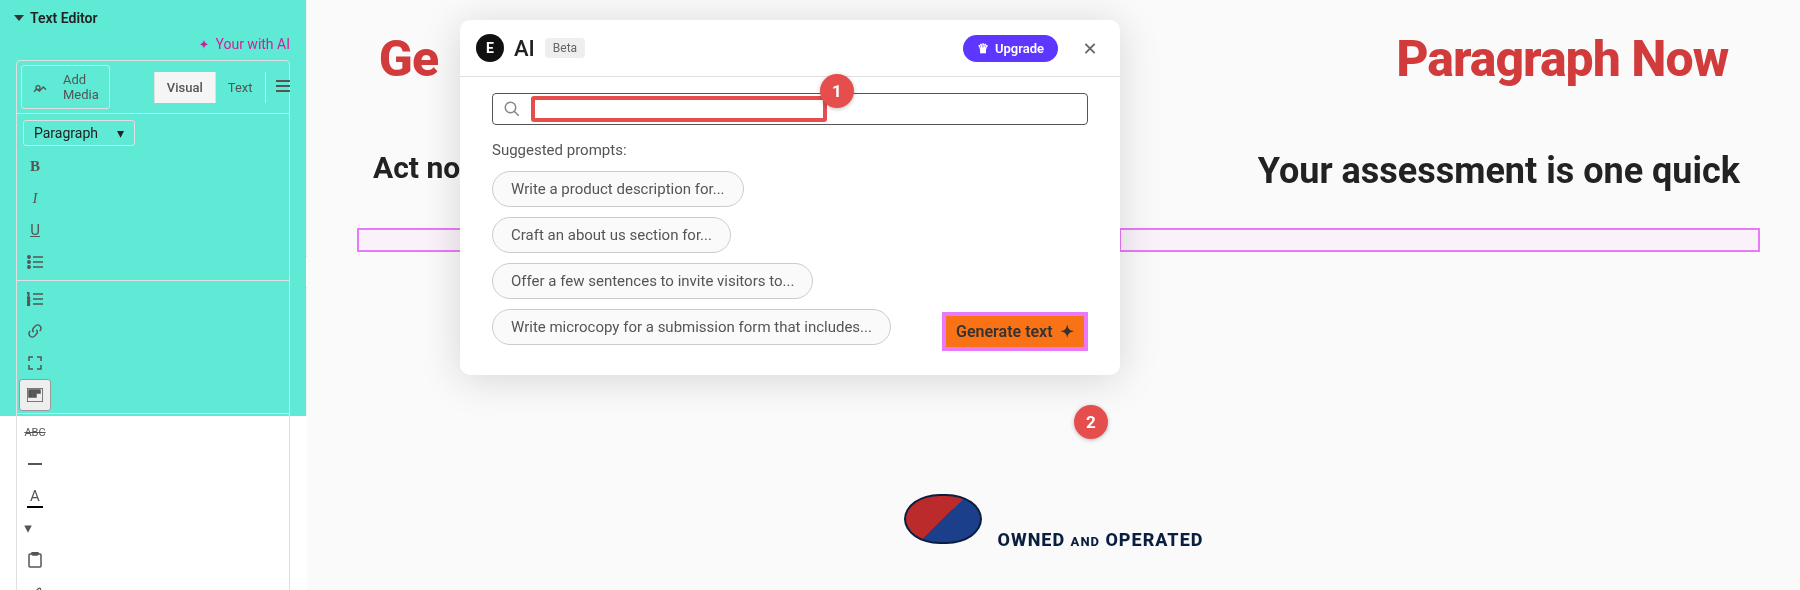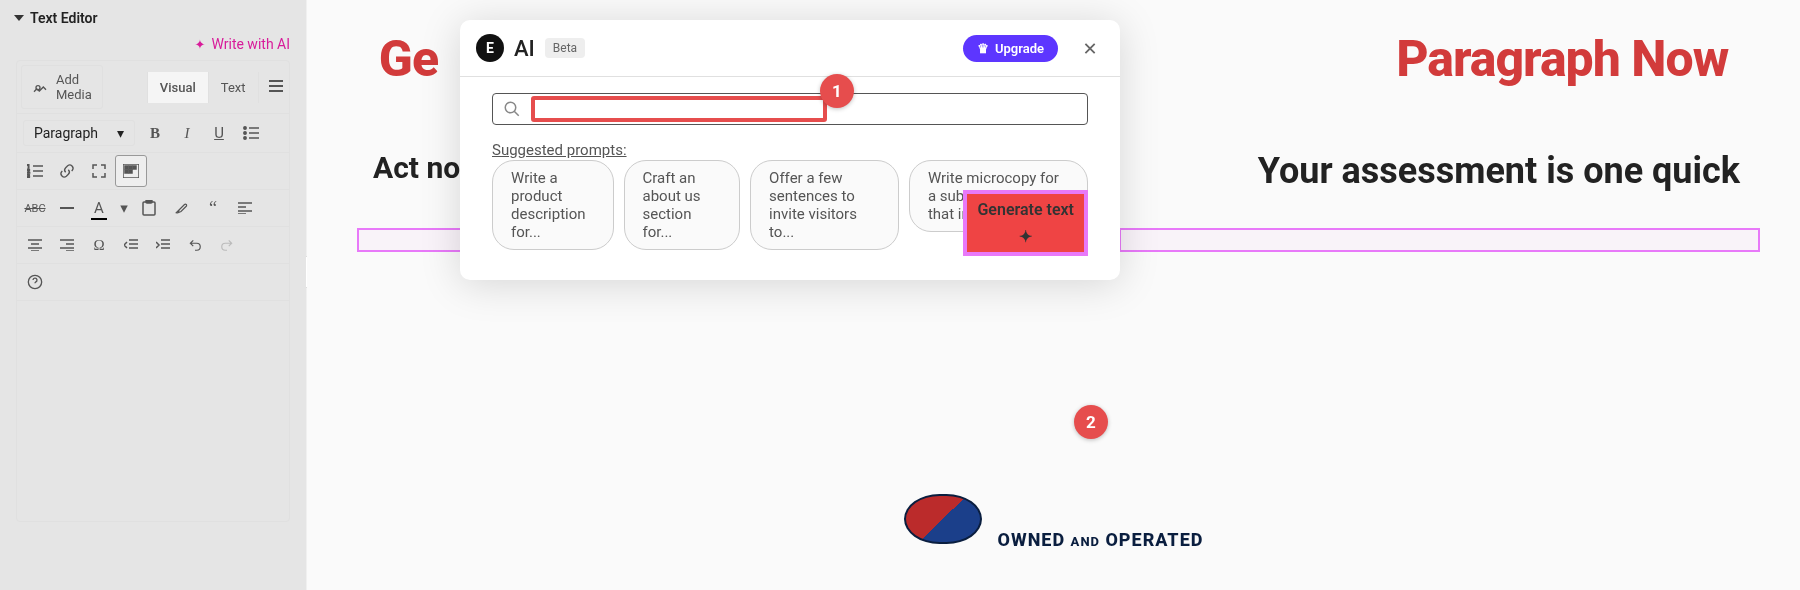--- a/index.html
+++ b/index.html
@@ -8,33 +8,33 @@
   --magenta-border:#E879F9;
   --red-hl:#E64D4D;
   --text:#222;
   --muted:#6b6b6b;
   --light:#f5f5f5;
   --border:#e0e0e0;
 }
 *{box-sizing:border-box;font-family:-apple-system,BlinkMacSystemFont,"Segoe UI",Roboto,sans-serif;}
 body{margin:0;width:1800px;height:590px;overflow:hidden;background:#fff;position:relative;color:var(--text);}
 
-.panel{position:absolute;left:0;top:0;width:307px;height:590px;border-right:1px solid #f0f0f0;background:#e5e5e5;}
+.panel{position:absolute;left:0;top:0;width:307px;height:416px;border-right:1px solid #f0f0f0;background:#5eead4;}
 .panel-title{display:flex;align-items:center;padding:10px 14px;font-size:14px;font-weight:600;}
 .panel-title .caret{display:inline-block;margin-right:6px;border-left:5px solid transparent;border-right:5px solid transparent;border-top:6px solid #333;}
 .write-ai{text-align:right;padding:0 16px;color:var(--pink);font-size:14px;display:flex;justify-content:flex-end;align-items:center;gap:6px;cursor:pointer;}
 .sparkles{color:var(--pink);font-size:13px;}
 .toolbar-box{margin:8px 16px 0;border:1px solid var(--border);border-radius:4px;}
 .row-media{display:flex;align-items:center;border-bottom:1px solid var(--border);}
-.add-media{display:flex;align-items:center;gap:8px;padding:6px 10px;font-size:13px;color:#555;border:1px solid var(--border);margin:4px;border-radius:3px;cursor:pointer;}
+.add-media{display:flex;align-items:center;gap:15px;padding:6px 10px;font-size:13px;color:#555;border:1px solid var(--border);margin:4px;border-radius:3px;cursor:pointer;}
 .tabs{display:flex;margin-left:auto;}
 .tab{padding:8px 12px;font-size:13px;color:#555;border-left:1px solid var(--border);cursor:pointer;}
 .tab.active{background:#f5f5f5;font-weight:500;margin-left:40px;}
 .tab.ham{padding:8px 10px;}
-.row{display:flex;align-items:center;border-bottom:1px solid var(--border);padding:2px;}
+.row{display:flex;border-bottom:1px solid var(--border);padding:2px;flex-direction:column;}
 .row:last-of-type{border-bottom:none;}
 .para{display:flex;align-items:center;gap:8px;padding:4px 10px;font-size:14px;border:1px solid var(--border);border-radius:3px;margin:4px;width:112px;justify-content:space-between;cursor:pointer;}
 .tb{width:32px;height:32px;display:flex;align-items:center;justify-content:center;color:#555;cursor:pointer;font-size:15px;}
 .tb.selected{border:1px solid #999;background:#eee;border-radius:3px;}
 .tb b{font-weight:bold;font-family:Georgia,serif;}
 .tb i{font-style:italic;font-family:Georgia,serif;}
 .tb u{text-decoration:underline;}
 .tb .strike{text-decoration:line-through;font-size:11px;}
 .hr-icon{width:14px;height:2px;background:#555;}
 .A-color{position:relative;}
@@ -63,43 +63,43 @@
 .ai-label{font-size:22px;font-weight:500;}
 .beta{font-size:12px;color:#666;background:#eee;padding:3px 8px;border-radius:4px;}
 .upgrade{margin-left:auto;background:var(--purple);color:#fff;border:none;border-radius:14px;padding:6px 14px;font-size:13px;font-weight:600;display:flex;align-items:center;gap:6px;cursor:pointer;}
 .crown{font-size:13px;}
 .close{width:28px;height:28px;display:flex;align-items:center;justify-content:center;font-size:18px;color:#666;cursor:pointer;margin-left:8px;}
 .m-divider{height:1px;background:var(--border);}
 .search-wrap{margin:16px 32px;border:1px solid #555;border-radius:4px;display:flex;align-items:center;padding:6px 10px;gap:10px;position:relative;}
 .search-wrap .mag{color:#888;font-size:16px;}
 .search-wrap input{border:none;outline:none;font-size:15px;flex:1;}
 .prompt-hl{position:absolute;left:38px;top:2px;bottom:2px;width:296px;border:4px solid var(--red-hl);border-radius:3px;pointer-events:none;}
-.sugg-title{margin:8px 32px 1px;font-size:15px;color:#555;text-decoration:underline;}
-.pills{display:flex;gap:10px;margin:0 32px;}
+.sugg-title{margin:8px 32px 12px;font-size:15px;color:#555;}
+.pills{display:flex;flex-direction:column;gap:10px;margin:0 32px;}
 .pill{align-self:flex-start;border:1px solid #ccc;border-radius:22px;padding:8px 18px;font-size:15px;color:#555;cursor:pointer;background:#fafafa;}
-.gen-btn{position:absolute;right:32px;bottom:24px;display:flex;align-items:center;gap:8px;border:4px solid var(--magenta-border);padding:6px 10px;font-size:16px;font-weight:600;color:#333;background:#ef4444;cursor:pointer;flex-direction:column;}
+.gen-btn{position:absolute;right:32px;bottom:24px;display:flex;align-items:center;gap:8px;border:4px solid var(--magenta-border);padding:6px 10px;font-size:16px;font-weight:600;color:#333;background:#f97316;cursor:pointer;}
 .gen-btn .sp{font-size:16px;}
 
 .callout{position:absolute;width:34px;height:34px;border-radius:50%;background:#E64D4D;color:#fff;font-weight:700;display:flex;align-items:center;justify-content:center;font-size:17px;box-shadow:0 1px 4px rgba(0,0,0,0.25);}
 .co1{left:820px;top:74px;}
 .co2{left:1074px;top:405px;}
 
 svg{display:block;}
 </style>
 </head>
 <body>
 
 <div class="panel">
   <div class="panel-title">
     <span class="caret"></span>
     <span>Text Editor</span>
   </div>
   <div class="write-ai">
     <span class="sparkles">✦</span>
-    <span>Write with AI</span>
+    <span>Your with AI</span>
   </div>
   <div class="toolbar-box">
     <div class="row-media">
       <div class="add-media">
         <span>
           <svg width="16" height="16" viewBox="0 0 24 24" fill="none" stroke="#555" stroke-width="2">
               <circle cx="9" cy="13" r="3"></circle>
               <path d="M3 19l4-4 4 3 6-6 4 4"></path>
             </svg>
         </span>

